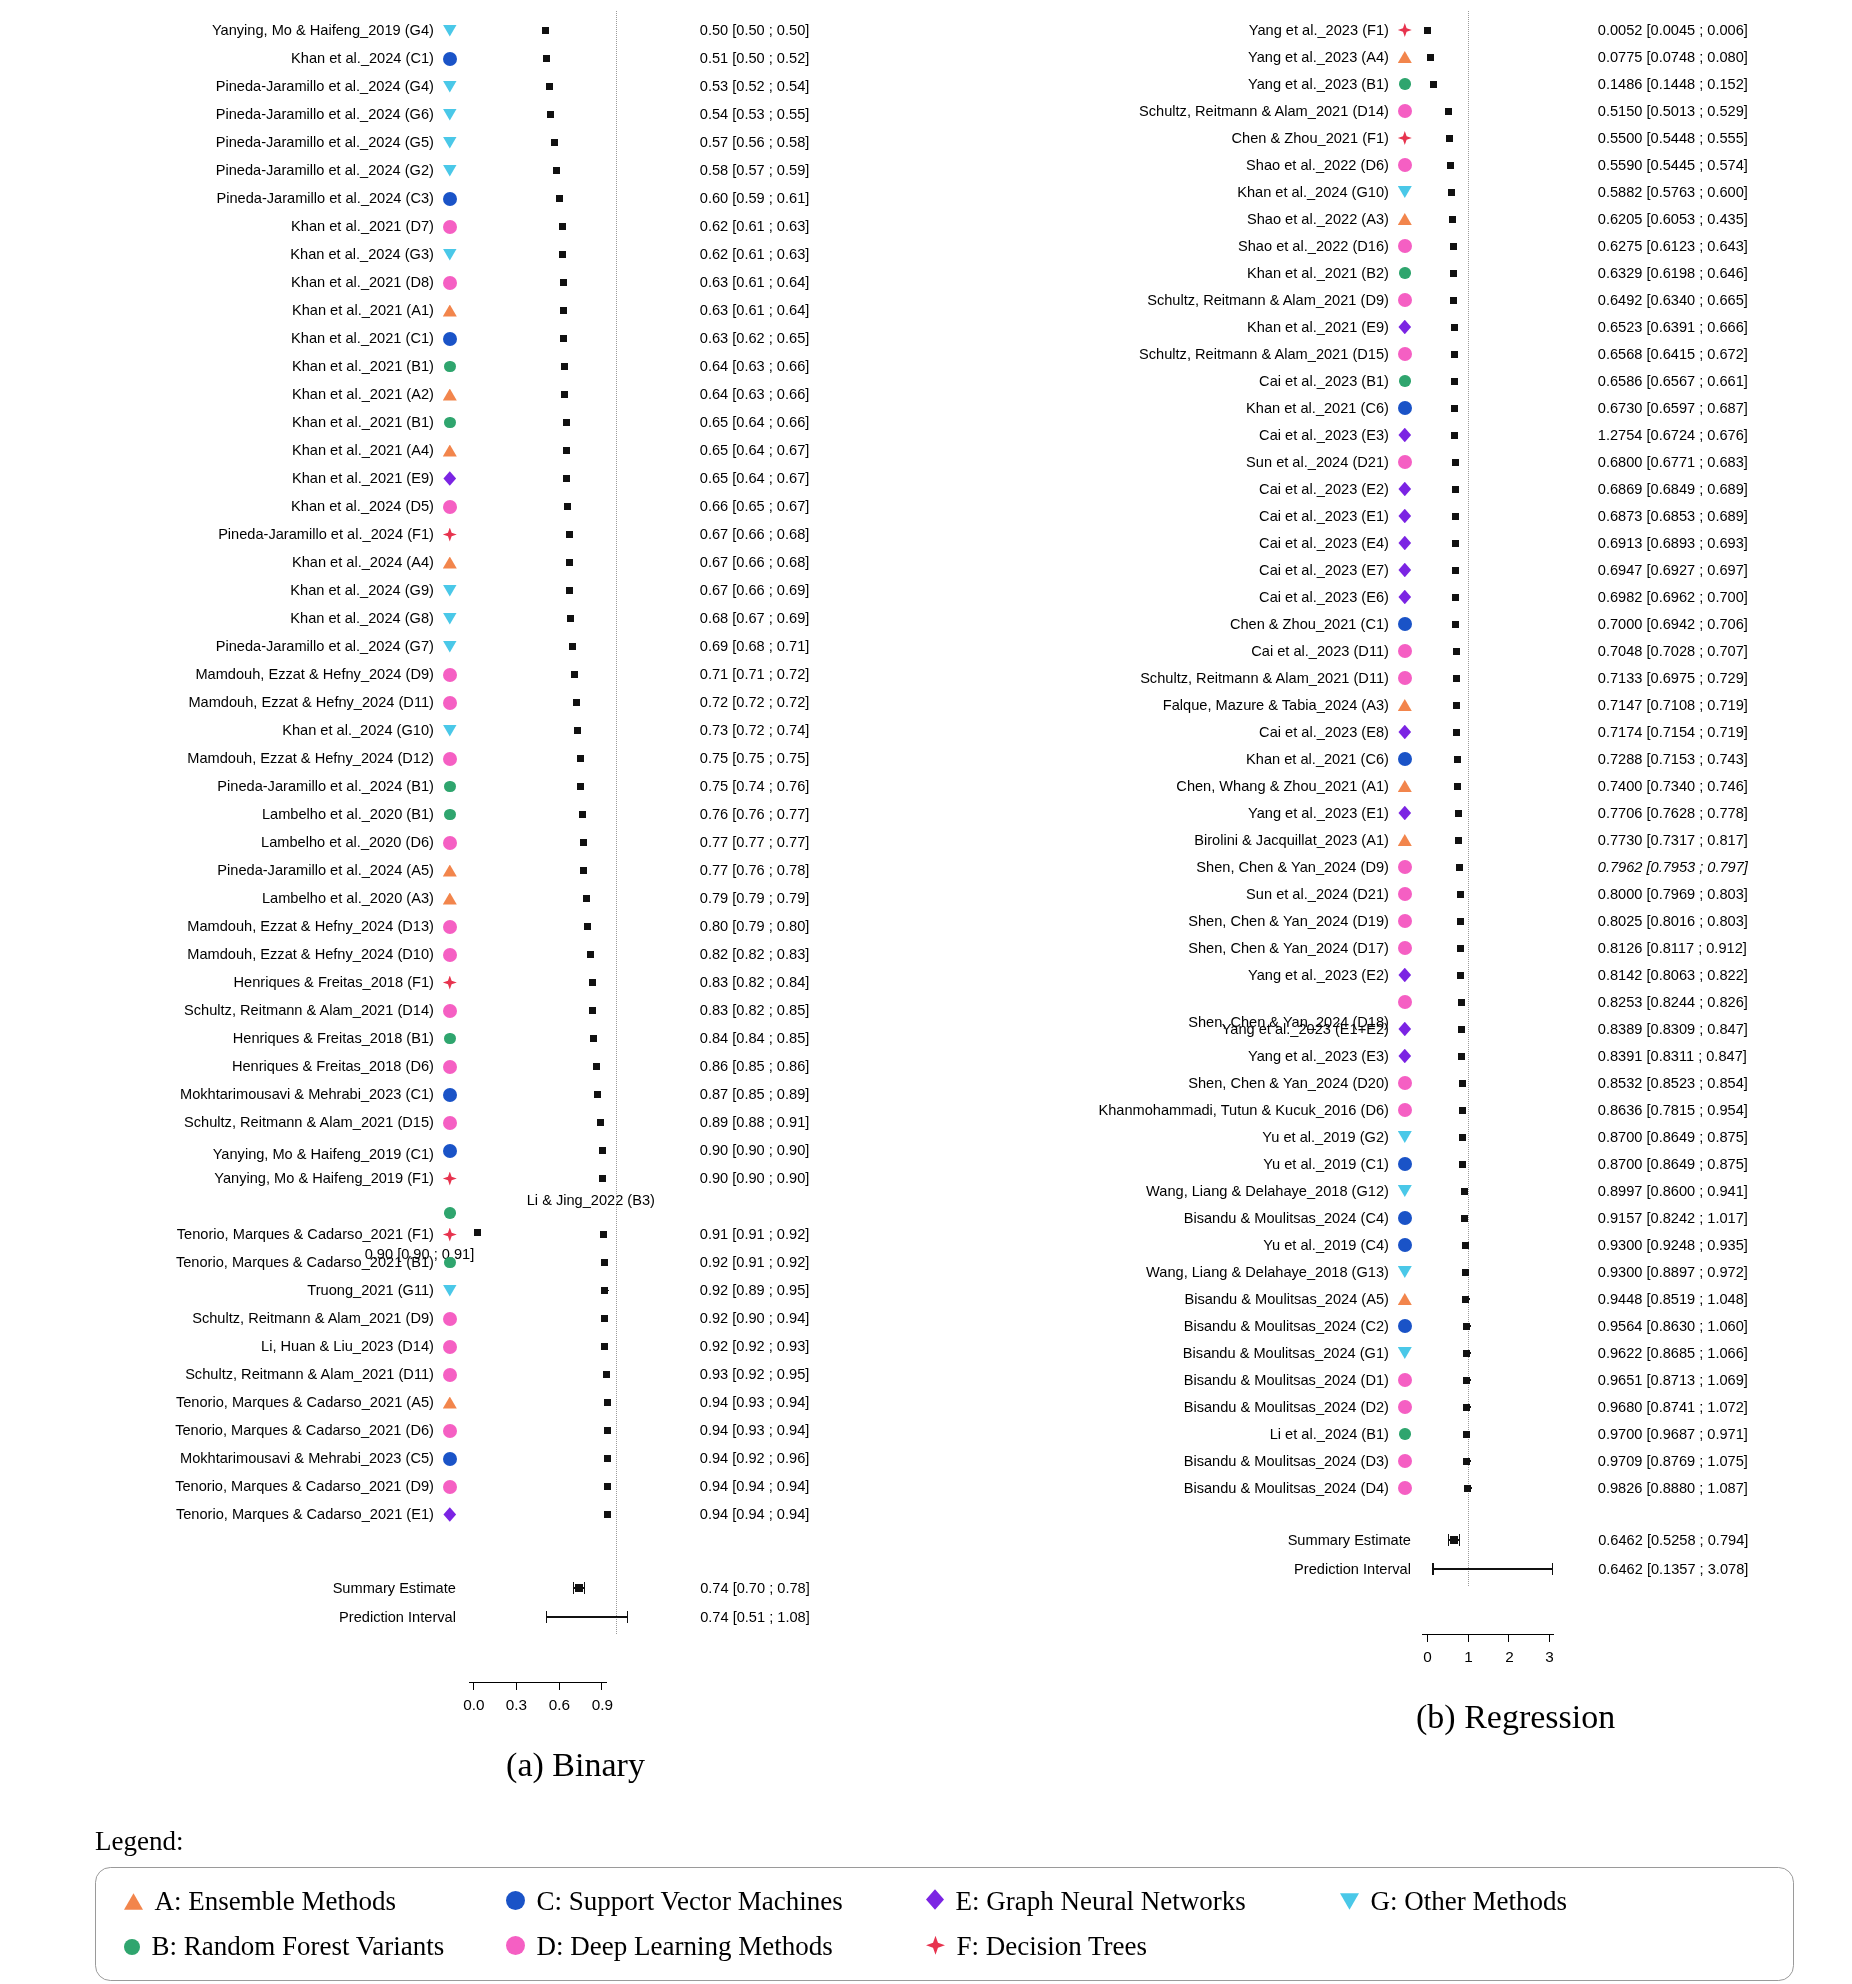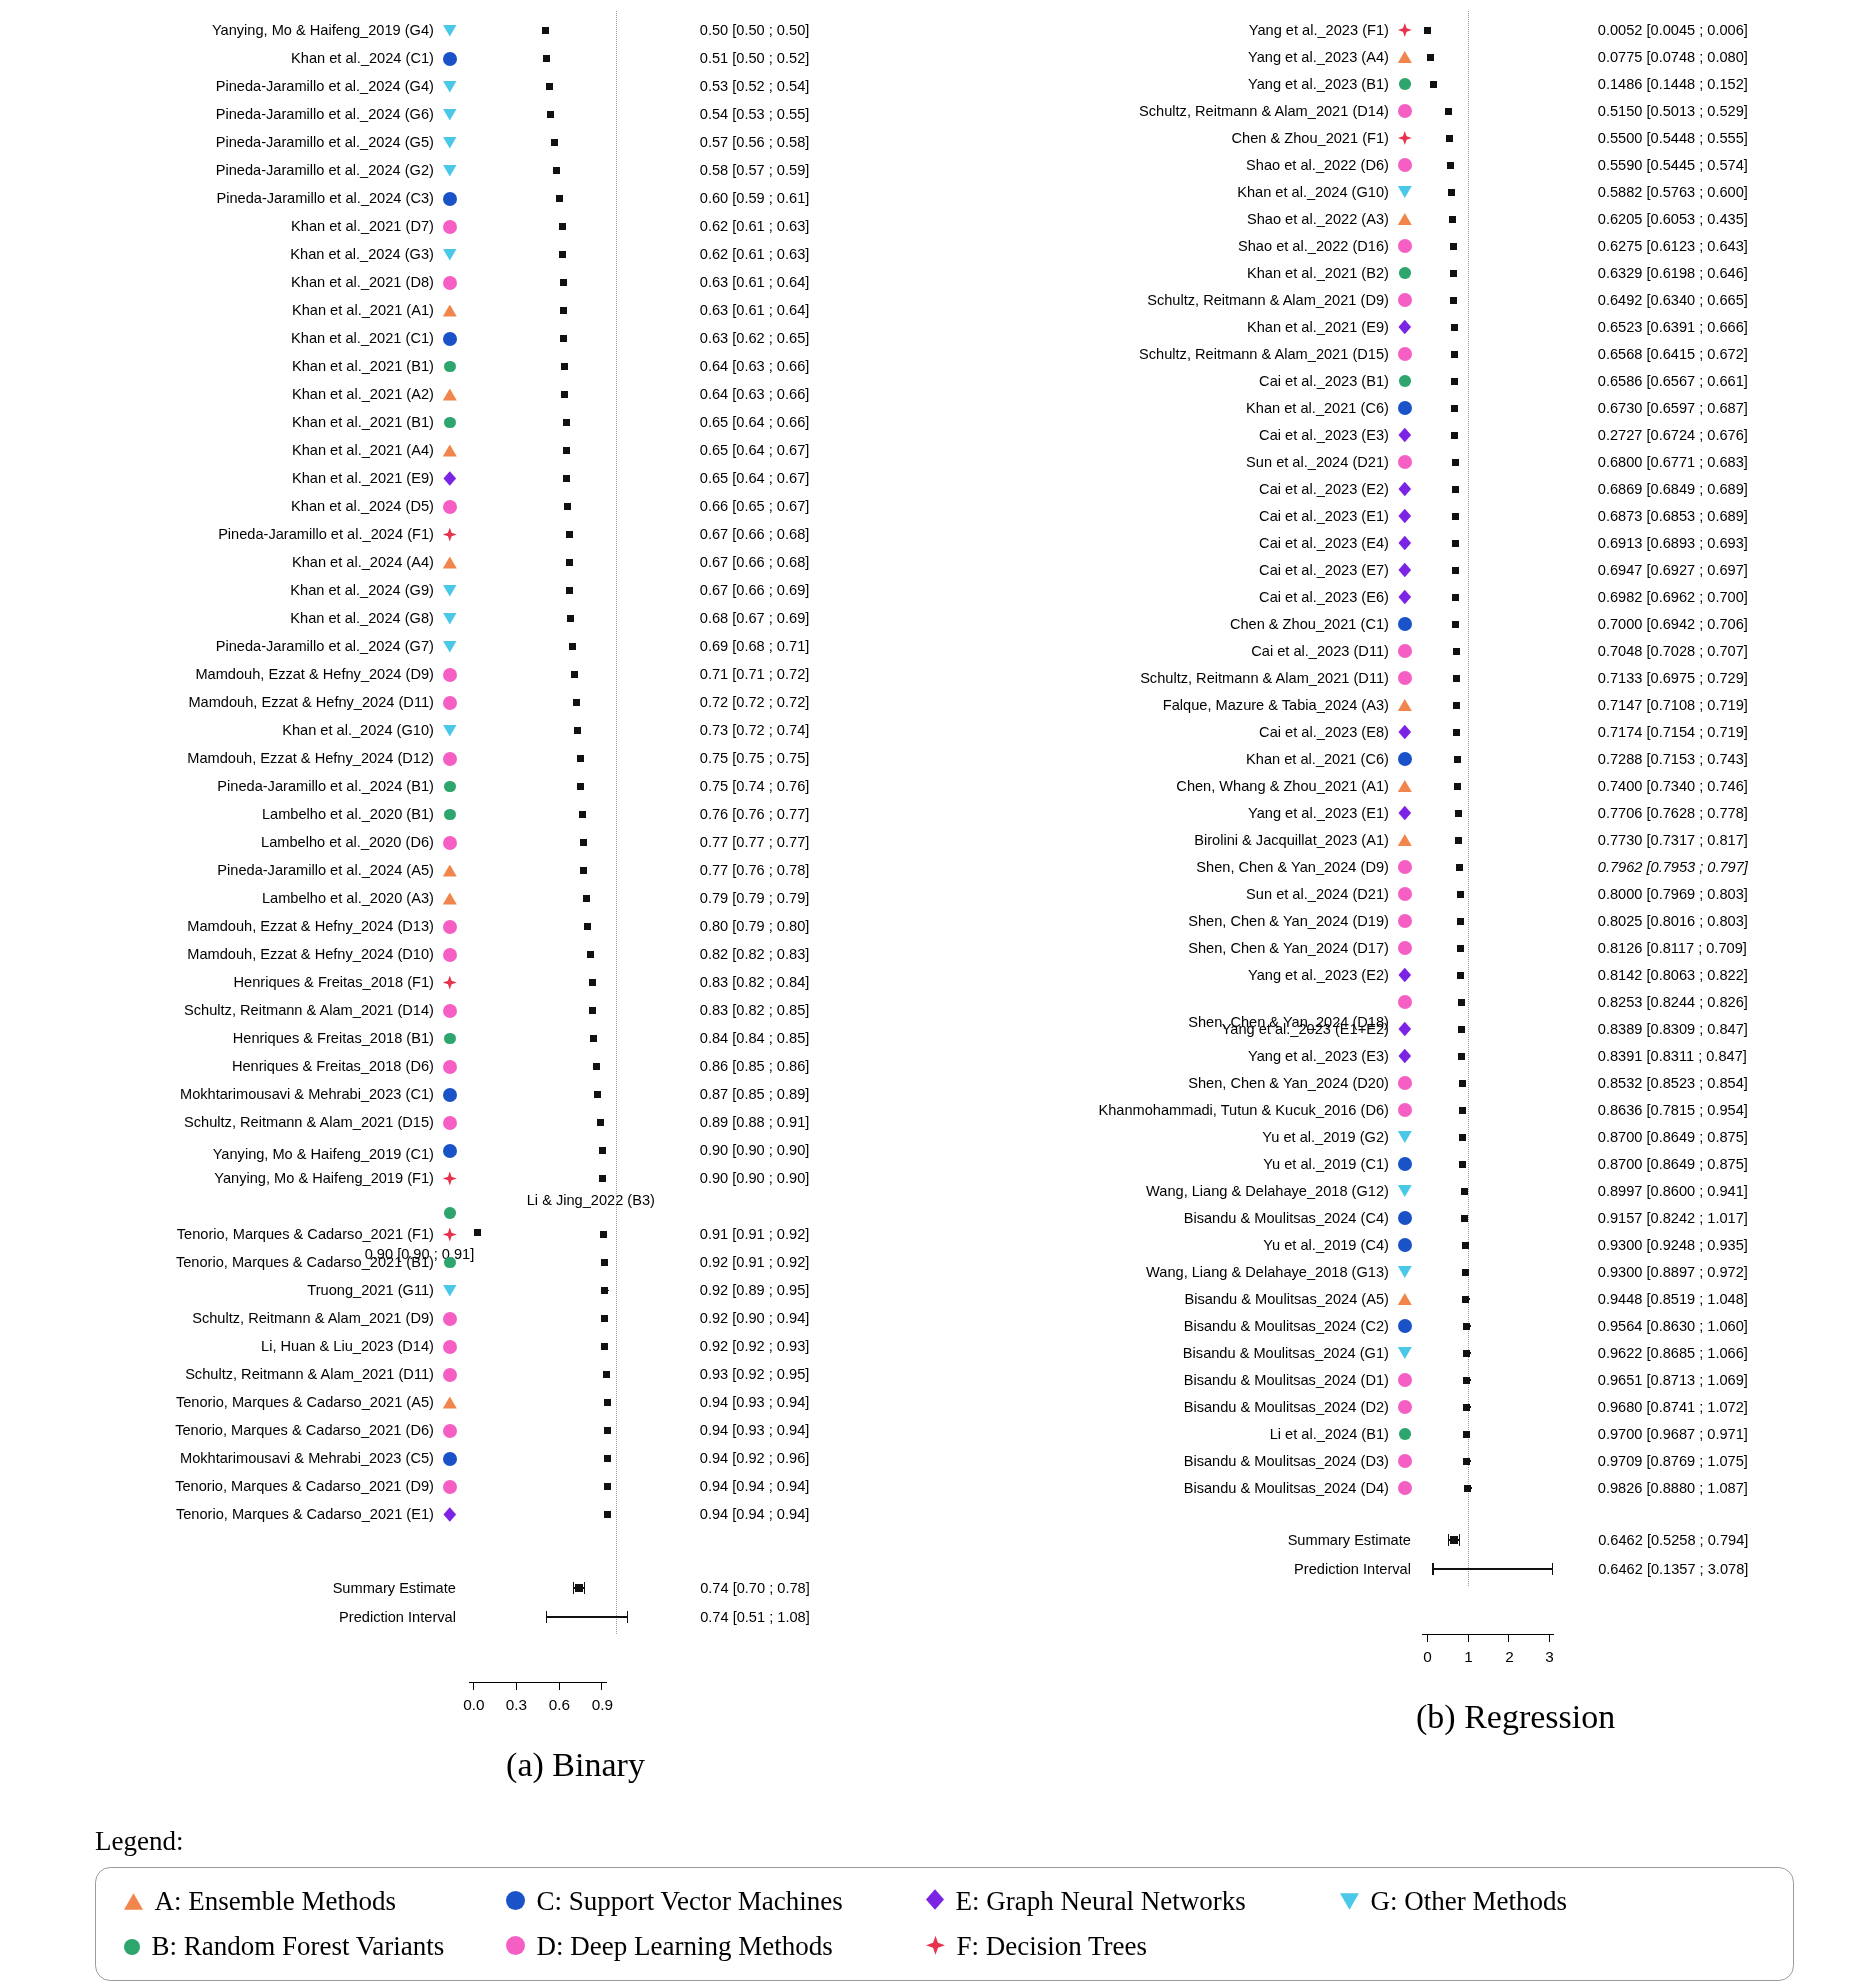--- a/index.html
+++ b/index.html
@@ -835,21 +835,21 @@
         </div>
         <div class="frow" style="height: 27px;">
           <span class="flabel" style="width: 477px;">Cai et al._2023 (E3)</span>
           <span class="fmark" style="width: 21.6px;">
             <span class="mk" style="clip-path: polygon(50% 0px, 100% 50%, 50% 100%, 0px 50%); width: 12.7px; height: 14.6px; background: rgb(123, 36, 227);"></span>
           </span>
           <span class="fplot" style="width: 172px;">
             <span class="whisker" style="left: 39px; width: 1.3px;"></span>
             <span class="pt" style="left: 35px;"></span>
           </span>
-          <span class="fest" style="width: 216px;">0.2727 [0.6724 ; 0.676]</span>
+          <span class="fest" style="width: 216px;">1.2754 [0.6724 ; 0.676]</span>
         </div>
         <div class="frow" style="height: 27px;">
           <span class="flabel" style="width: 477px;">Sun et al._2024 (D21)</span>
           <span class="fmark" style="width: 21.6px;">
             <span class="mk" style="border-radius: 50%; width: 14px; height: 14px; background: rgb(245, 95, 195);"></span>
           </span>
           <span class="fplot" style="width: 172px;">
             <span class="whisker" style="left: 39px; width: 1.3px;"></span>
             <span class="pt" style="left: 36px;"></span>
           </span>
@@ -1044,21 +1044,21 @@
         </div>
         <div class="frow" style="height: 27px;">
           <span class="flabel" style="width: 477px;">Shen, Chen &amp; Yan_2024 (D17)</span>
           <span class="fmark" style="width: 21.6px;">
             <span class="mk" style="border-radius: 50%; width: 14px; height: 14px; background: rgb(245, 95, 195);"></span>
           </span>
           <span class="fplot" style="width: 172px;">
             <span class="whisker" style="left: 45px; width: 1.3px;"></span>
             <span class="pt" style="left: 41px;"></span>
           </span>
-          <span class="fest" style="width: 216px;">0.8126 [0.8117 ; 0.709]</span>
+          <span class="fest" style="width: 216px;">0.8126 [0.8117 ; 0.912]</span>
         </div>
         <div class="frow" style="height: 27px;">
           <span class="flabel" style="width: 477px;">Yang et al._2023 (E2)</span>
           <span class="fmark" style="width: 21.6px;">
             <span class="mk" style="clip-path: polygon(50% 0px, 100% 50%, 50% 100%, 0px 50%); width: 12.7px; height: 14.6px; background: rgb(123, 36, 227);"></span>
           </span>
           <span class="fplot" style="width: 172px;">
             <span class="whisker" style="left: 44px; width: 1.3px;"></span>
             <span class="pt" style="left: 41px;"></span>
           </span>

